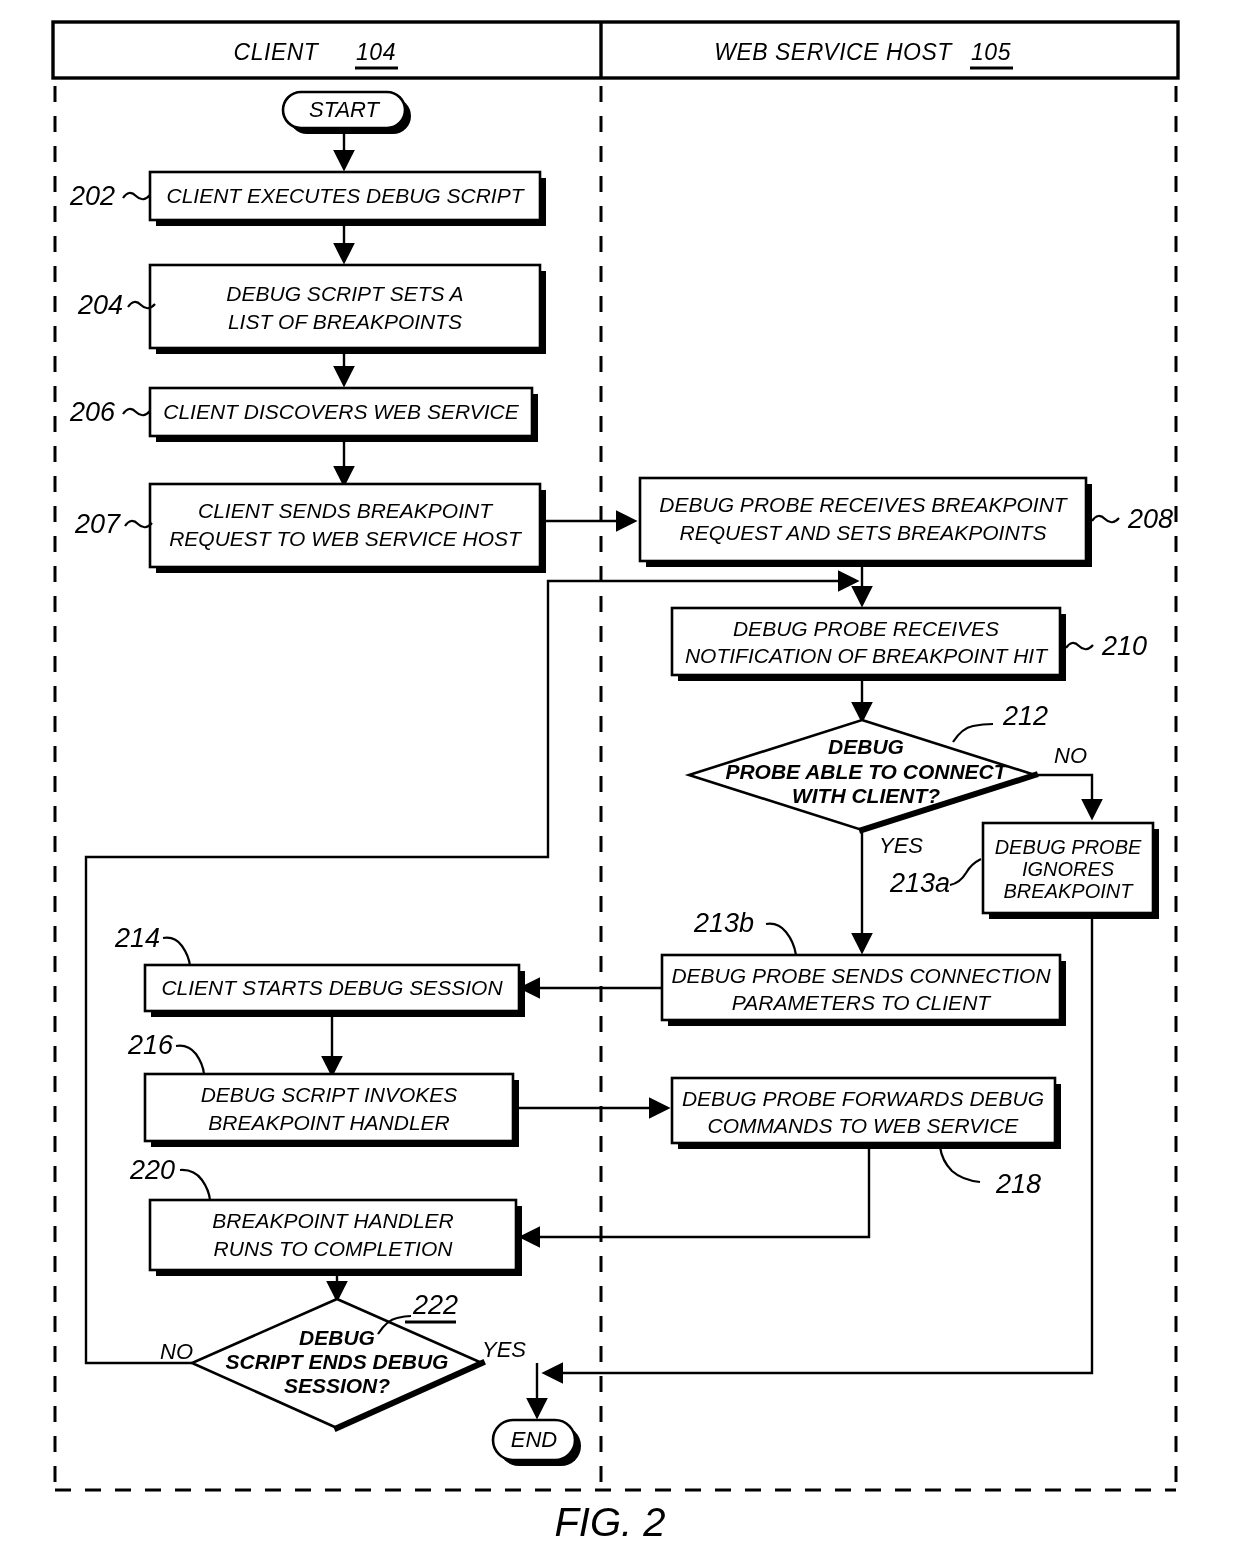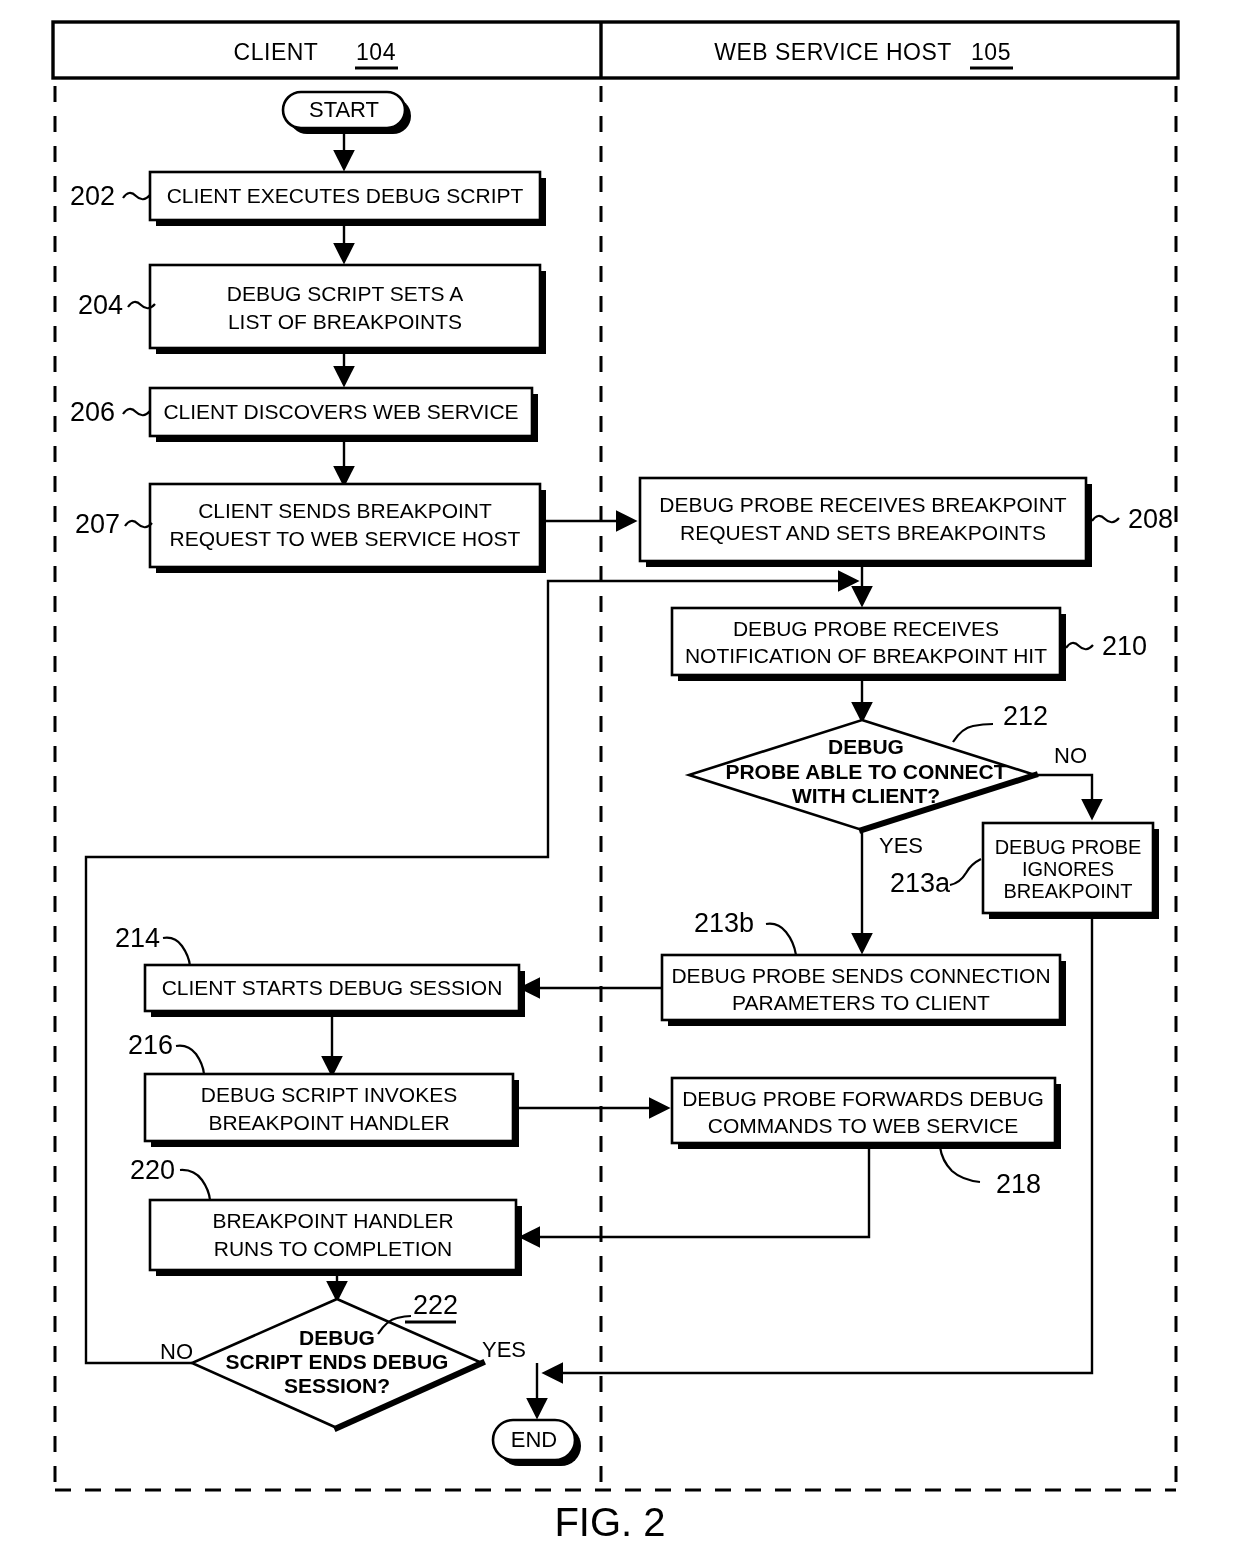--- a/index.html
+++ b/index.html
@@ -10,20 +10,21 @@
   body {
     width: 1240px;
     height: 1568px;
     font-family: "Liberation Sans", sans-serif;
     overflow: hidden;
   }
   #figure-root {
     position: relative;
     width: 1240px;
     height: 1568px;
+    font-style: italic;
   }
   svg#flow {
     display: block;
     width: 1240px;
     height: 1568px;
   }
   .node-text {
     font-family: "Liberation Sans", sans-serif;
     font-size: 21px;
     fill: #000;

